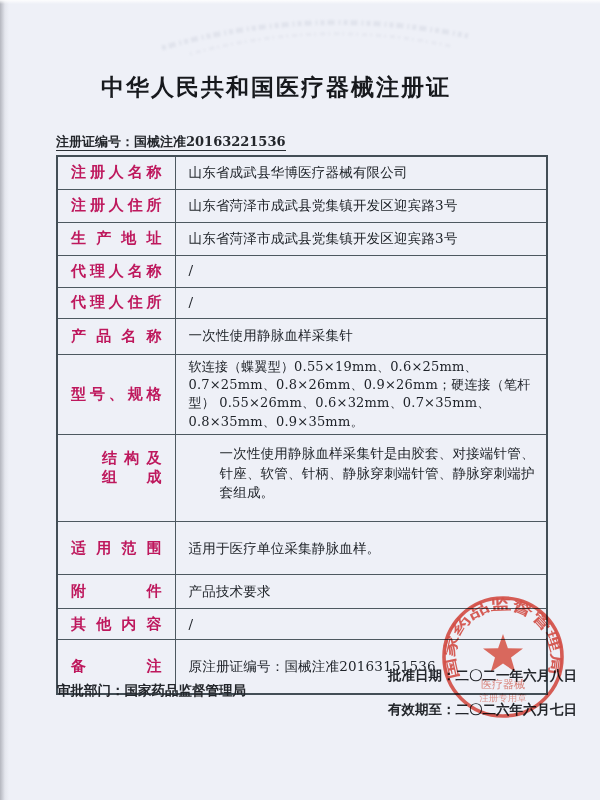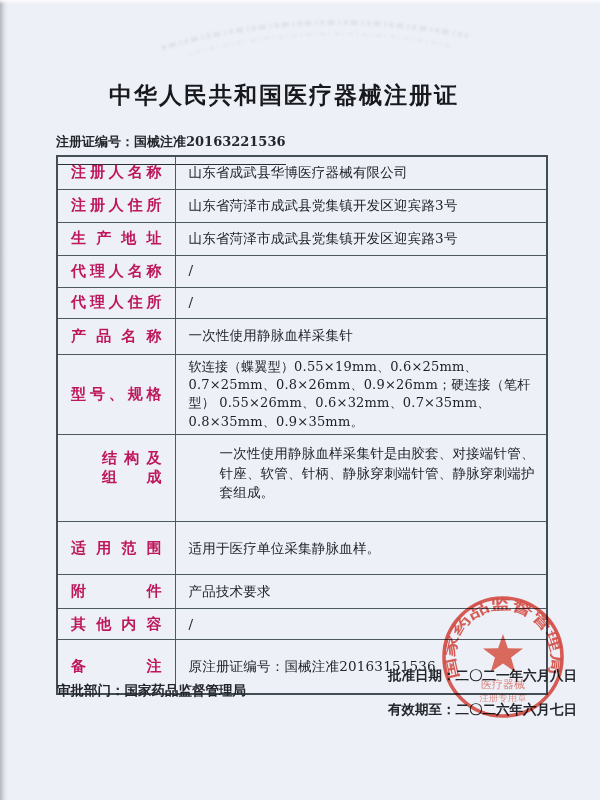--- a/index.html
+++ b/index.html
@@ -17,28 +17,28 @@
     position: absolute; left: 0; top: 0; width: 600px; height: 4px;
     background: linear-gradient(to bottom, rgba(255,255,255,0.9), transparent);
   }
   .bleed-arc {
     position: absolute; left: 150px; top: 2px; width: 330px; height: 60px;
     opacity: 0.5; filter: blur(1.1px); pointer-events: none;
   }
   .doc-title {
     position: absolute; left: 0; top: 72px; width: 552px;
     text-align: center; font-size: 23px; font-weight: bold;
-    letter-spacing: 2px; margin: 8px; color: #17191d;
+    letter-spacing: 2px; margin: 0; color: #17191d;
   }
   .cert-no-line {
     position: absolute; left: 56px; top: 133px;
     font-size: 13px; font-weight: bold; color: #23262b;
   }
   .cert-no-line .underlined {
-    border-bottom: 1.5px solid #2a2f35; padding-bottom: 15px;
+    border-bottom: 1.5px solid #2a2f35; padding-bottom: 1px;
   }
   table.cert-table {
     position: absolute; left: 56px; top: 155px; width: 492px;
     border-collapse: collapse; table-layout: fixed;
     border: 2px solid #434e56;
     background: transparent;
   }
   table.cert-table td {
     border: 1.5px solid #4d5860;
     vertical-align: middle;

